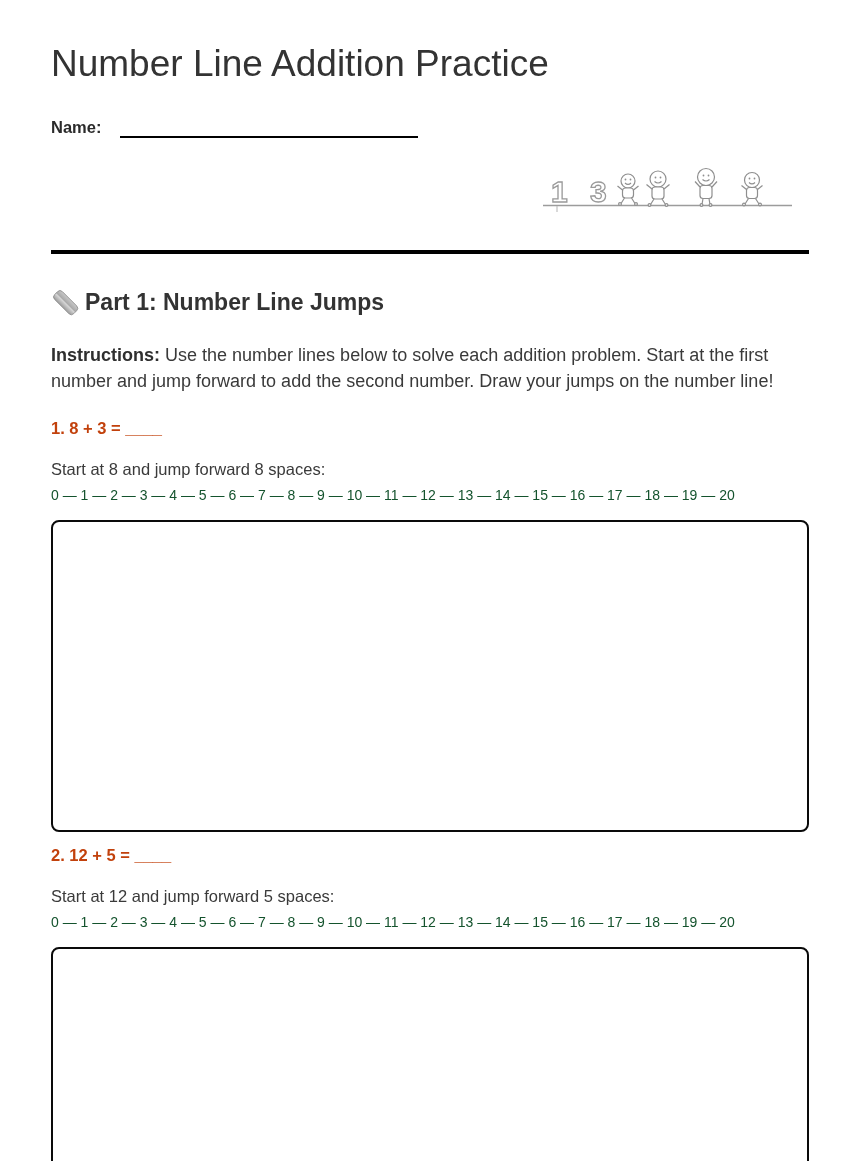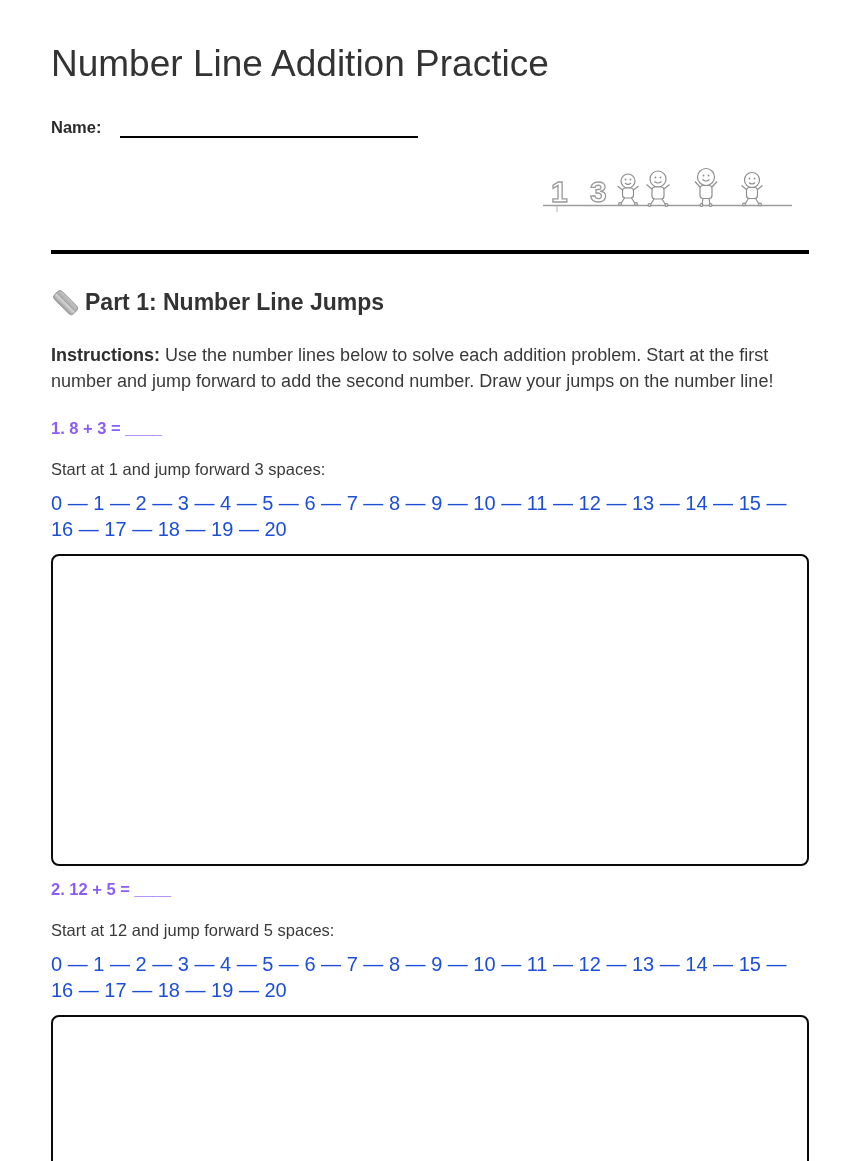--- a/index.html
+++ b/index.html
@@ -72,33 +72,33 @@
   .instructions {
     font-size: 18px;
     line-height: 26px;
     margin: 24px 0 0 0;
   }
   .instructions .label { font-weight: bold; color: #2f2f2f; }
   .problem-title {
     font-size: 16.5px;
     line-height: 26px;
     font-weight: bold;
-    color: #8b5cf6;
+    color: #c2410c;
     margin: 21px 0 0 0;
   }
   .hint {
     font-size: 16.5px;
     line-height: 26px;
     margin: 15px 0 0 0;
   }
   .numline {
-    font-size: 20px;
-    line-height: 26px;
-    margin: 8px 0 0 0;
-    color: #1d4ed8;
+    font-size: 14px;
+    line-height: 26px;
+    margin: 0 0 0 0;
+    color: #14532d;
   }
   .jump-box {
     height: 308px;
     border: 2px solid #0a0a0a;
     border-radius: 8px;
     background: #ffffff;
     margin-top: 12px;
   }
   .problem-2-title { margin-top: 10px; }
 </style>
@@ -196,21 +196,21 @@
       <g transform="rotate(45 15 14)">
         <rect x="1" y="8.5" width="27" height="11" rx="3.5" fill="url(#pg)" stroke="#8a8a8a" stroke-width="0.8"></rect>
       </g>
     </svg>
     <span>Part 1: Number Line Jumps</span>
   </h2>
 
   <p class="instructions"><span class="label">Instructions:</span> <span>Use the number lines below to solve each addition problem. Start at the first number and jump forward to add the second number. Draw your jumps on the number line!</span></p>
 
   <p class="problem-title">1. 8 + 3 = ____</p>
-  <p class="hint">Start at 1 and jump forward 3 spaces:</p>
+  <p class="hint">Start at 8 and jump forward 8 spaces:</p>
   <p class="numline">0 — 1 — 2 — 3 — 4 — 5 — 6 — 7 — 8 — 9 — 10 — 11 — 12 — 13 — 14 — 15 — 16 — 17 — 18 — 19 — 20</p>
   <div class="jump-box"></div>
 
   <p class="problem-title problem-2-title">2. 12 + 5 = ____</p>
   <p class="hint">Start at 12 and jump forward 5 spaces:</p>
   <p class="numline">0 — 1 — 2 — 3 — 4 — 5 — 6 — 7 — 8 — 9 — 10 — 11 — 12 — 13 — 14 — 15 — 16 — 17 — 18 — 19 — 20</p>
   <div class="jump-box"></div>
 
 </div>
 

